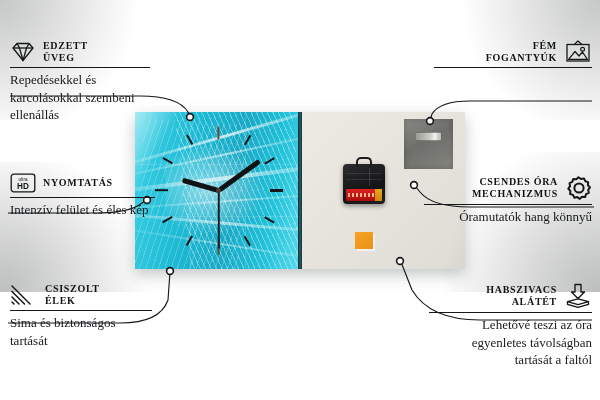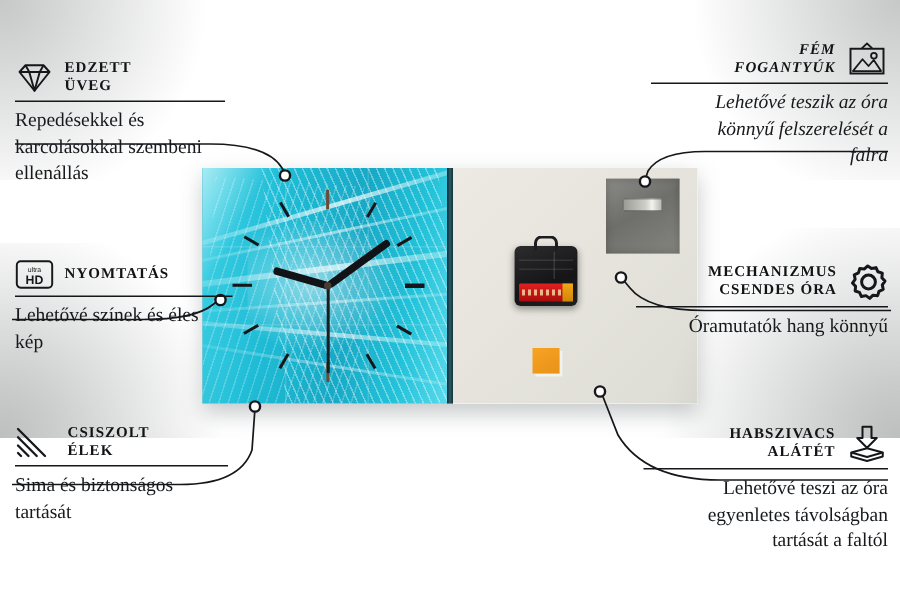--- a/index.html
+++ b/index.html
@@ -270,21 +270,21 @@
       <svg class="ico" width="26" height="22" viewBox="0 0 26 22">
         <rect x="1.2" y="2.2" width="23.6" height="17.6" rx="2.6" fill="none" stroke="#15171a" stroke-width="1.3"></rect>
         <text x="13" y="9.3" font-family="Liberation Sans, sans-serif" font-size="4.6" text-anchor="middle" fill="#15171a">ultra</text>
         <text x="13" y="17" font-family="Liberation Sans, sans-serif" font-size="8.2" font-weight="bold" text-anchor="middle" fill="#15171a">HD</text>
       </svg>
       <div class="co-title">
         <div>NYOMTATÁS</div>
       </div>
     </div>
     <div class="co-rule" style="width:145px"></div>
-    <div class="co-sub" style="width:140px">Lehetővé színek és éles kép</div>
+    <div class="co-sub" style="width:140px">Intenzív felület és éles kép</div>
   </div>
 
   <div class="callout left" style="left:10px; top:283px; width:145px;">
     <div class="co-head">
       <svg class="ico" width="28" height="22" viewBox="0 0 28 22">
         <g stroke="#15171a" stroke-width="1.5" stroke-linecap="round">
           <line x1="2" y1="2" x2="20" y2="20"></line>
           <line x1="2" y1="7.5" x2="14.5" y2="20"></line>
           <line x1="2" y1="13" x2="9" y2="20"></line>
           <line x1="2" y1="18" x2="4" y2="20"></line>
@@ -292,42 +292,41 @@
       </svg>
       <div class="co-title">
         <div>CSISZOLT</div>
         <div>ÉLEK</div>
       </div>
     </div>
     <div class="co-rule" style="width:142px"></div>
     <div class="co-sub" style="width:140px">Sima és biztonságos tartását</div>
   </div>
 
-  <div class="callout right" style="right:8px; top:28px; width:160px;font-style:italic;">
+  <div class="callout right" style="right:8px; top:40px; width:160px;">
     <div class="co-head">
       <div class="co-title">
         <div>FÉM</div>
         <div>FOGANTYÚK</div>
       </div>
       <svg class="ico" width="28" height="24" viewBox="0 0 28 24">
         <path d="M10.5,4.2 L14,1 L17.5,4.2" fill="none" stroke="#15171a" stroke-width="1.2" stroke-linejoin="round"></path>
         <rect x="3" y="4.5" width="22" height="16.5" fill="none" stroke="#15171a" stroke-width="1.3"></rect>
         <path d="M4.6,19.4 L11,11.5 L15,16 L18.5,12 L23.4,19.4 Z" fill="none" stroke="#15171a" stroke-width="1.2" stroke-linejoin="round"></path>
         <circle cx="18.6" cy="9.2" r="1.9" fill="none" stroke="#15171a" stroke-width="1.2"></circle>
       </svg>
     </div>
     <div class="co-rule" style="width:158px; margin-left:auto"></div>
-    <div class="co-sub" style="width:130px; margin-left:auto">Lehetővé teszik az óra könnyű felszerelését a falra</div>
   </div>
 
   <div class="callout right" style="right:8px; top:175px; width:170px;">
     <div class="co-head">
       <div class="co-title">
+        <div>CSENDES ÓRA</div>
         <div>MECHANIZMUS</div>
-        <div>CSENDES ÓRA</div>
       </div>
       <svg class="ico" width="27" height="26" viewBox="0 0 27 26">
         <g fill="none" stroke="#15171a" stroke-width="2" stroke-linejoin="round">
           <path d="M13.5,2.3 L16,4 L19,3.4 L20.3,6.2 L23.2,7.1 L22.9,10.2 L25,12.4 L23.2,14.9 L23.8,17.9 L21,19.2 L20.1,22.1 L17,21.8 L14.8,23.9 L12.3,22.1 L9.3,22.7 L8,19.9 L5.1,19 L5.4,15.9 L3.3,13.7 L5.1,11.2 L4.5,8.2 L7.3,6.9 L8.2,4 L11.3,4.3 Z"></path>
           <circle cx="14" cy="13" r="4.6"></circle>
         </g>
       </svg>
     </div>
     <div class="co-rule" style="width:168px; margin-left:auto"></div>
     <div class="co-sub" style="width:140px; margin-left:auto">Óramutatók hang könnyű</div>

